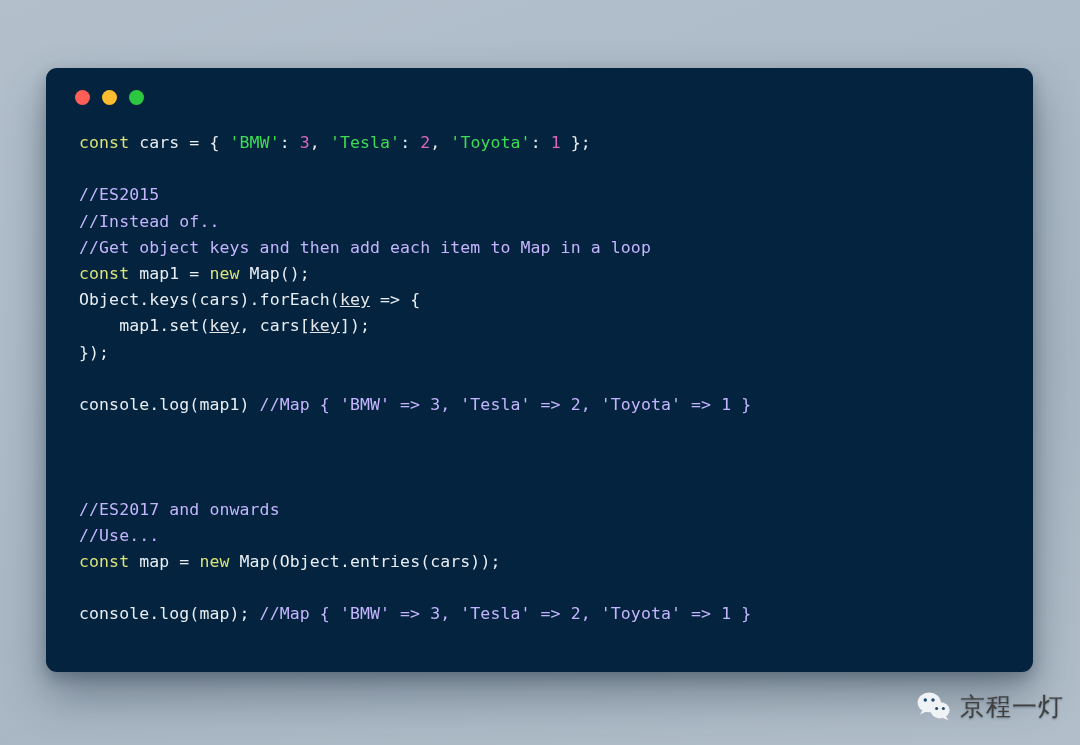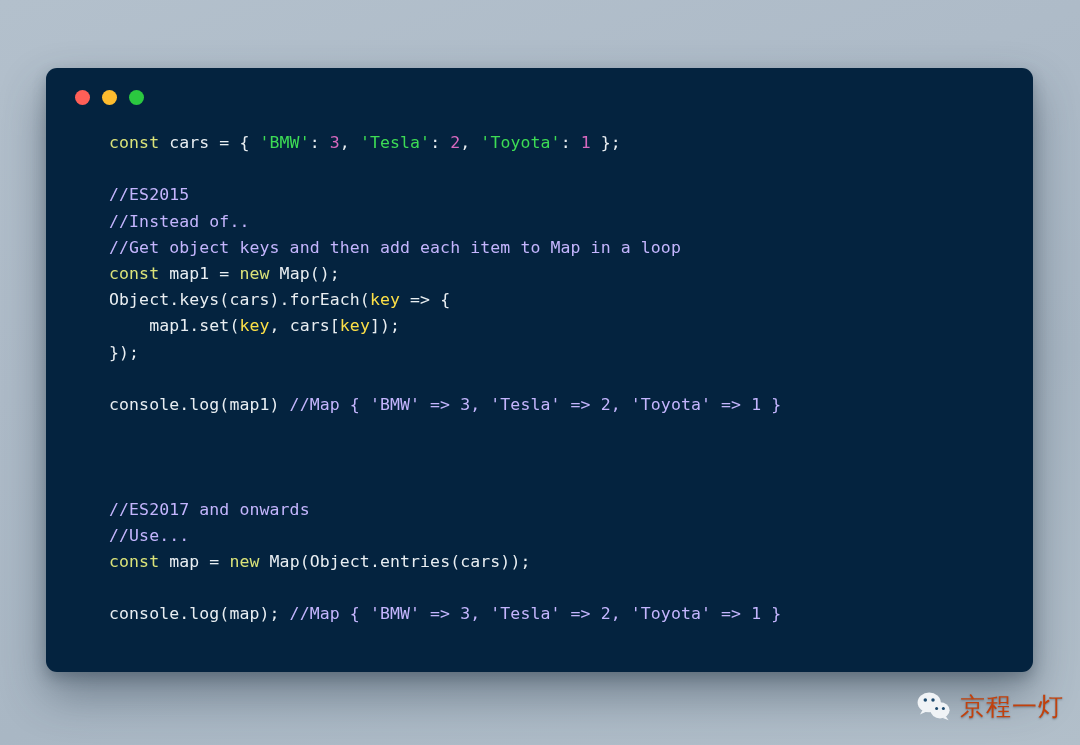--- a/index.html
+++ b/index.html
@@ -52,45 +52,44 @@
     position: absolute;
     left: 33px;
     top: 62px;
     right: 0;
     bottom: 0;
     font-family: "DejaVu Sans Mono", "Liberation Mono", monospace;
     font-size: 16.5px;
     line-height: 26.2px;
     white-space: pre;
     letter-spacing: 0.1px;
-    margin-left: 30px;
   }
   .line { height: 26.2px; }
   .line.blank { height: 26.2px; }
 
   
   .kw      { color: #dbe379; }
   .plain   { color: #e9eef2; }
   .str     { color: #3ddc55; }
   .num     { color: #d869bf; }
   .cmt     { color: #c4b5fd; }
-  .param   { color: #fde047; }
+  .param   { color: #e5e5e5; text-decoration: underline; }
 
   
   #watermark {
     position: absolute;
     right: 16px;
     bottom: 22px;
     display: flex;
     align-items: center;
     gap: 9px;
   }
   #wechat-icon { display: block; }
   #watermark-label {
-    color: #c2410c;
+    color: #404040;
     font-size: 25px;
     font-family: "DejaVu Sans", sans-serif;
     letter-spacing: 1px;
     text-shadow: 0 1px 2px rgba(60,75,90,0.55);
   }
 </style>
 </head>
 <body>
 
 <div id="code-window">

